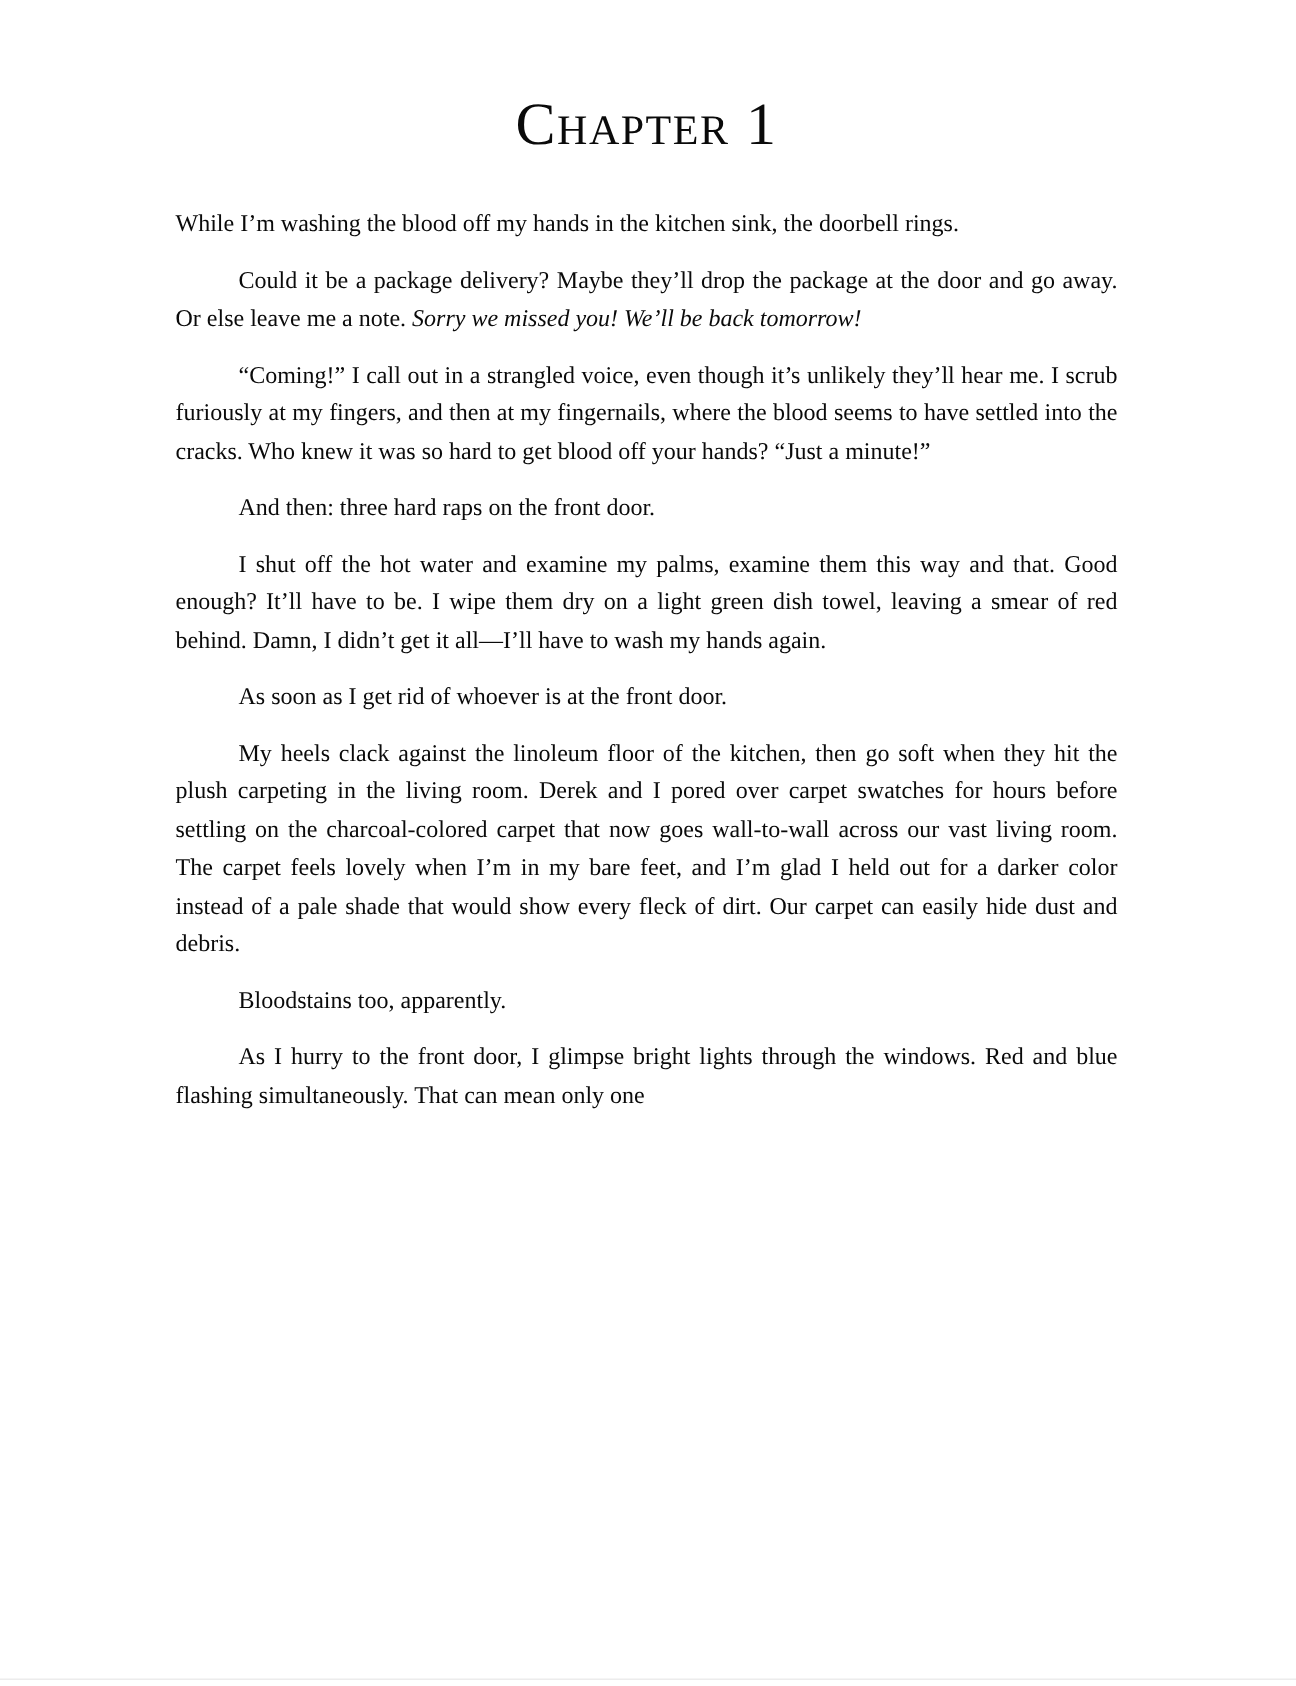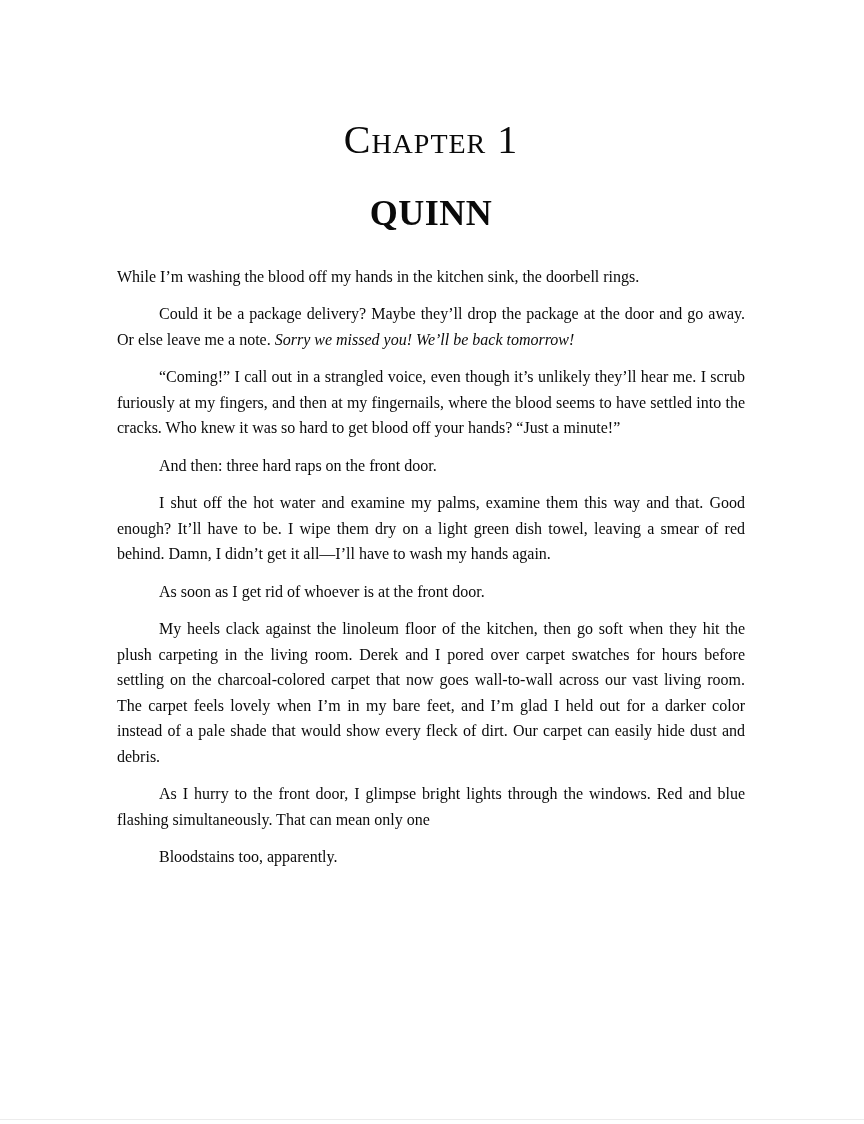--- a/index.html
+++ b/index.html
@@ -12,21 +12,21 @@
     background: #ffffff;
     color: #0a0a0a;
     font-family: "Liberation Serif", serif;
     position: relative;
     overflow: hidden;
   }
   .page {
     box-sizing: border-box;
     width: 864px;
     height: 1124px;
-    padding: 118px 107px 0 105px;
+    padding: 61px 107px 0 105px;
   }
   .chapter-heading {
     font-family: "Liberation Serif", serif;
     font-weight: 400;
     font-variant: small-caps;
     font-size: 40px;
     line-height: 1.1;
     letter-spacing: 1px;
     text-align: center;
     margin: 0 0 32px 0;
@@ -60,26 +60,25 @@
     width: 864px;
     height: 1px;
     background: #ececec;
   }
 </style>
 </head>
 <body>
 
 <div class="page">
   <h1 class="chapter-heading">Chapter 1</h1>
-  <h2 class="chapter-title">QUINN</h2>
   <div class="body-text" id="paragraphs">
       <p class="no-indent"><span>While I’m washing the blood off my hands in the kitchen sink, the doorbell rings.</span></p>
       <p><span>Could it be a package delivery? Maybe they’ll drop the package at the door and go away. Or else leave me a note. </span><em>Sorry we missed you! We’ll be back tomorrow!</em></p>
       <p><span>“Coming!” I call out in a strangled voice, even though it’s unlikely they’ll hear me. I scrub furiously at my fingers, and then at my fingernails, where the blood seems to have settled into the cracks. Who knew it was so hard to get blood off your hands? “Just a minute!”</span></p>
       <p><span>And then: three hard raps on the front door.</span></p>
       <p><span>I shut off the hot water and examine my palms, examine them this way and that. Good enough? It’ll have to be. I wipe them dry on a light green dish towel, leaving a smear of red behind. Damn, I didn’t get it all—I’ll have to wash my hands again.</span></p>
       <p><span>As soon as I get rid of whoever is at the front door.</span></p>
       <p><span>My heels clack against the linoleum floor of the kitchen, then go soft when they hit the plush carpeting in the living room. Derek and I pored over carpet swatches for hours before settling on the charcoal-colored carpet that now goes wall-to-wall across our vast living room. The carpet feels lovely when I’m in my bare feet, and I’m glad I held out for a darker color instead of a pale shade that would show every fleck of dirt. Our carpet can easily hide dust and debris.</span></p>
+      <p><span>Bloodstains too, apparently.</span></p>
       <p><span>As I hurry to the front door, I glimpse bright lights through the windows. Red and blue flashing simultaneously. That can mean only one</span></p>
-      <p><span>Bloodstains too, apparently.</span></p>
     </div>
 </div>
 <div class="page-edge"></div>
 
 </body></html>

